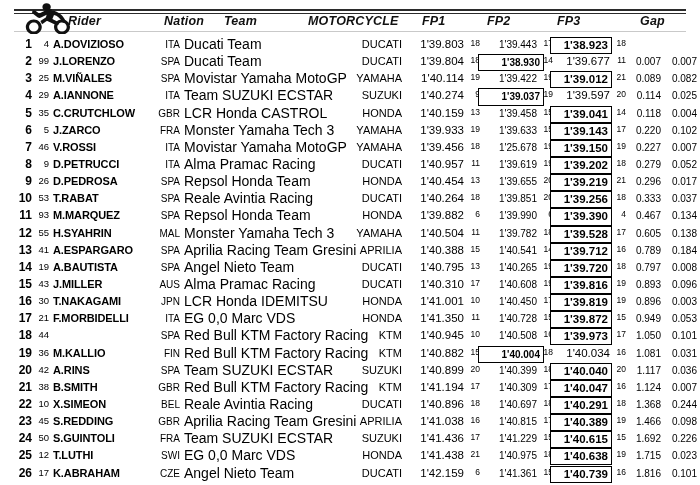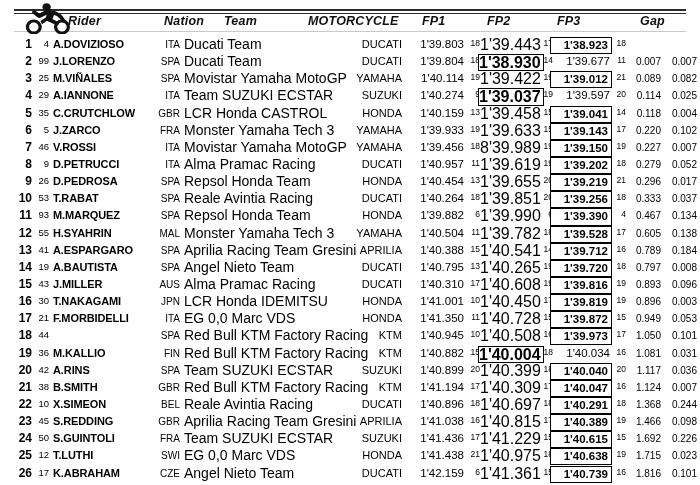--- a/index.html
+++ b/index.html
@@ -117,21 +117,21 @@
     font-size: 14px;
   }
   .c-moto {
     left: 330px; width: 72px;
     text-align: right;
     font-size: 11px;
   }
 
   .c-fp1 { left: 408px; width: 56px; text-align: right; font-size: 11.5px; }
   .c-fp1n { left: 466px; width: 14px; text-align: right; font-size: 8.5px; line-height: 15px; }
-  .c-fp2 { left: 480px; width: 57px; text-align: right; font-size: 16px; }
+  .c-fp2 { left: 480px; width: 57px; text-align: right; font-size: 10px; }
   .c-fp2n { left: 539px; width: 14px; text-align: right; font-size: 8.5px; line-height: 15px; }
   .c-fp3 { left: 552px; width: 58px; text-align: right; font-size: 11.5px; }
   .c-fp3n { left: 612px; width: 14px; text-align: right; font-size: 8.5px; line-height: 15px; }
 
   .c-gap  { left: 628px; width: 33px; text-align: right; font-size: 10px; }
   .c-gap2 { left: 664px; width: 33px; text-align: right; font-size: 10px; }
 
   
   .best {
     font-weight: bold;
@@ -274,21 +274,21 @@
       </div>
       <div class="row">
         <div class="cell c-pos">7</div>
         <div class="cell c-num">46</div>
         <div class="cell c-name">V.ROSSI</div>
         <div class="cell c-nation">ITA</div>
         <div class="cell c-team">Movistar Yamaha MotoGP</div>
         <div class="cell c-moto">YAMAHA</div>
         <div class="cell c-fp1">1'39.456</div>
         <div class="cell c-fp1n">18</div>
-        <div class="cell c-fp2">8'39.989</div>
+        <div class="cell c-fp2">1'25.678</div>
         <div class="cell c-fp2n">19</div>
         <div class="cell c-fp3 best">1'39.150</div>
         <div class="cell c-fp3n">19</div>
         <div class="cell c-gap">0.227</div>
         <div class="cell c-gap2">0.007</div>
       </div>
       <div class="row">
         <div class="cell c-pos">8</div>
         <div class="cell c-num">9</div>
         <div class="cell c-name">D.PETRUCCI</div>

